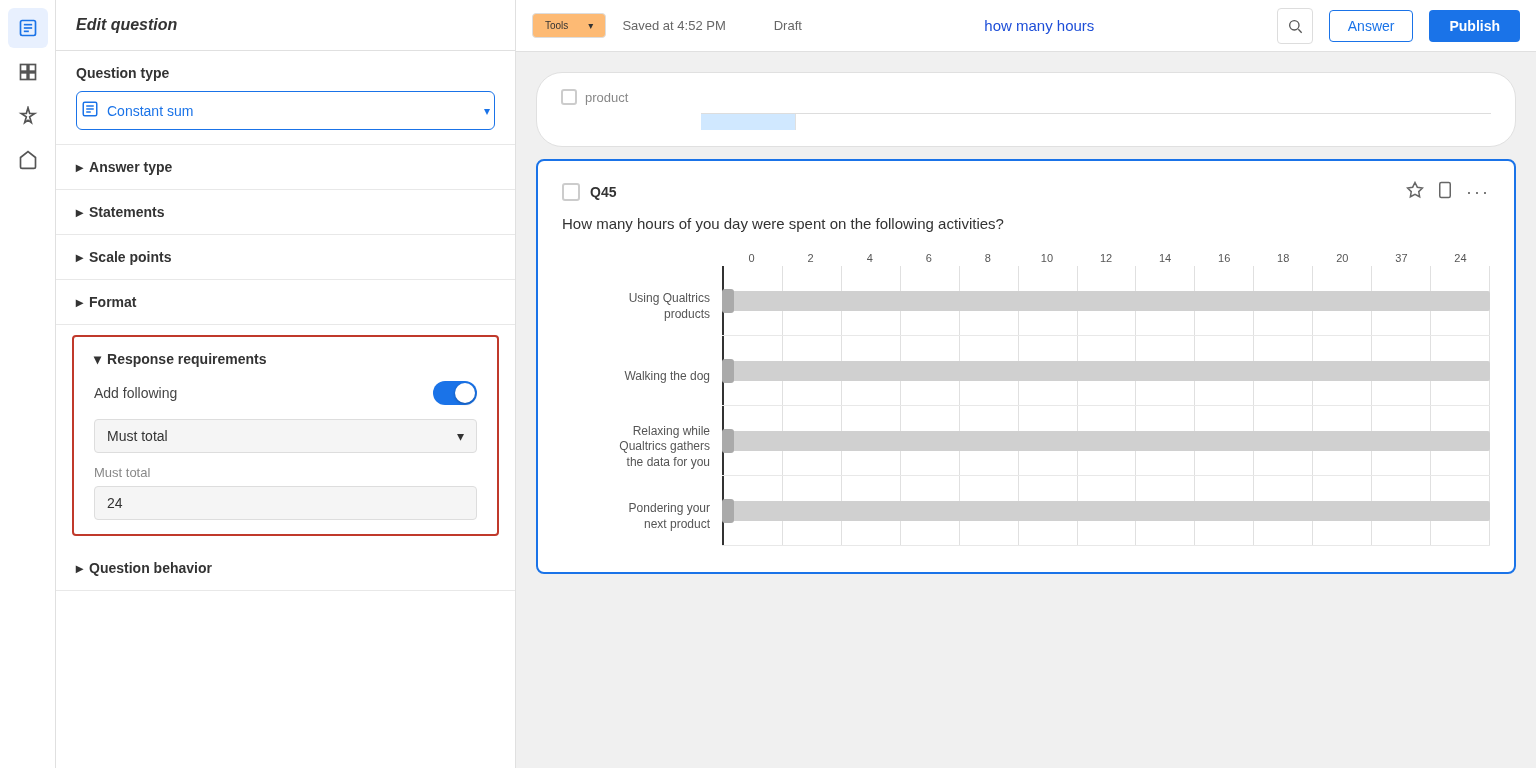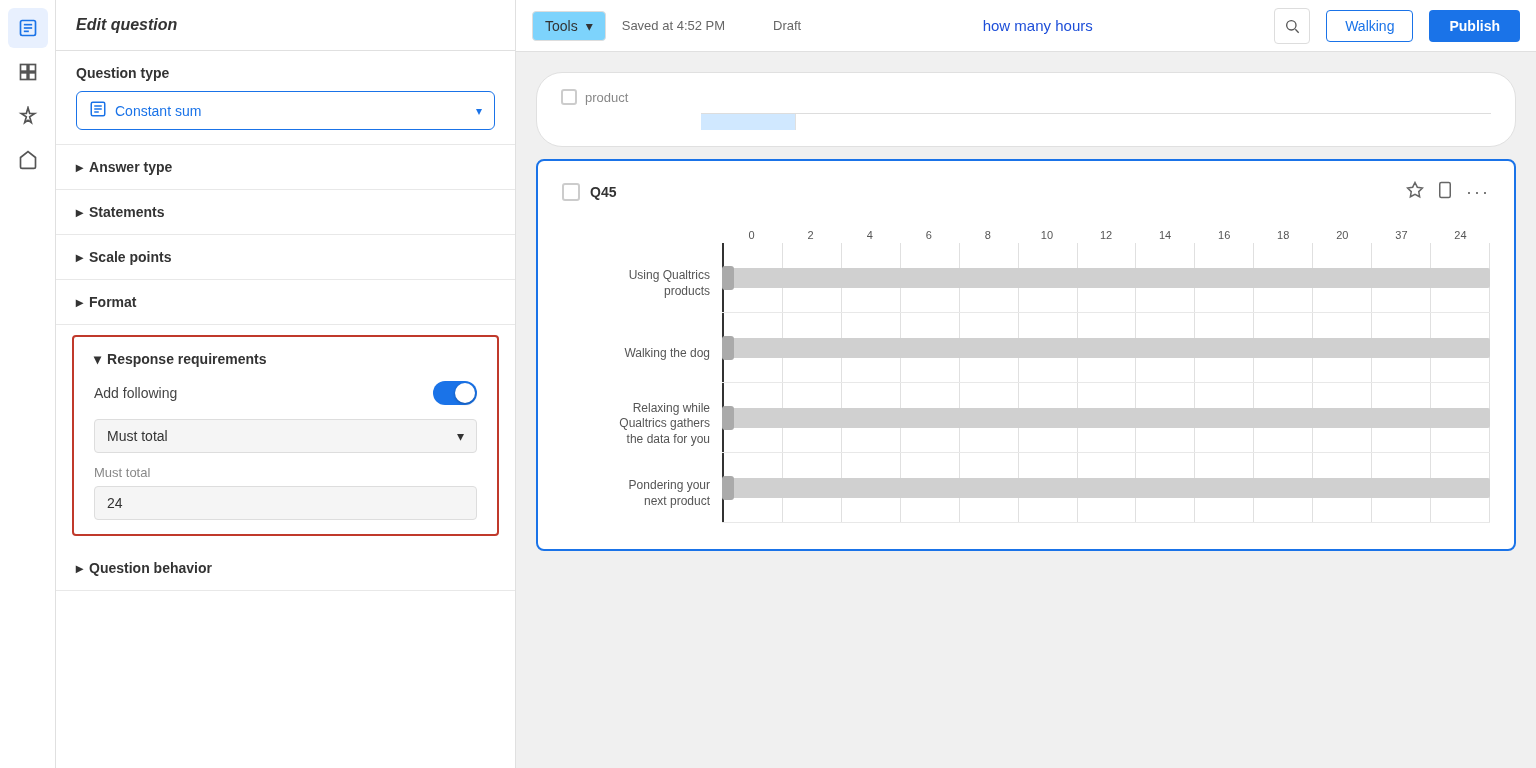--- a/index.html
+++ b/index.html
@@ -61,21 +61,21 @@
       cursor: pointer;
     }
 
     
     .question-type-dropdown {
       display: flex;
       align-items: center;
       gap: 8px;
       border: 1.5px solid #1a73e8;
       border-radius: 6px;
-      padding: 8px 12px;
+      padding: 8px 4px;
       margin-top: 10px;
       cursor: pointer;
       color: #1a73e8;
       font-weight: 500;
     }
     .question-type-dropdown .label {
       flex: 1;
     }
     .question-type-dropdown .chevron {
       font-size: 12px;
@@ -175,28 +175,28 @@
       border-bottom: 1px solid #e0e0e0;
       display: flex;
       align-items: center;
       padding: 0 16px;
       gap: 16px;
       flex-shrink: 0;
     }
     .tools-btn {
       display: flex;
       align-items: center;
-      gap: 8px;
+      gap: 20px;
       padding: 6px 12px;
       border: 1px solid #ddd;
       border-radius: 4px;
       cursor: pointer;
-      font-size: 14px;
-      color: #333;
-      background: #7dd3fc;
+      font-size: 10px;
+      color: #333;
+      background: #fdba74;
     }
     .saved-status {
       font-size: 13px;
       color: #666;
     }
     .draft-badge {
       font-size: 13px;
       color: #666;
       margin-left: 32px;
     }
@@ -253,21 +253,21 @@
       border-radius: 8px;
       border: 2px solid #1a73e8;
       padding: 20px 24px;
       margin-bottom: 16px;
       position: relative;
     }
     .card-top {
       display: flex;
       align-items: center;
       justify-content: space-between;
-      margin-bottom: 26px;
+      margin-bottom: 12px;
     }
     .card-checkbox {
       width: 18px;
       height: 18px;
       border: 2px solid #ccc;
       border-radius: 3px;
       cursor: pointer;
     }
     .card-id {
       font-size: 14px;
@@ -490,21 +490,21 @@
     <span class="spacer"></span>
     <span class="search-title">how many hours</span>
     <span class="spacer"></span>
     <div class="search-icon-btn">
       <svg width="16" height="16" viewBox="0 0 24 24" fill="none" stroke="#555" stroke-width="2">
         <circle cx="11" cy="11" r="7"></circle>
           <line x1="17" y1="17" x2="22" y2="22"></line>
       </svg>
     </div>
     <button class="preview-btn">
-      <span>Walking</span>
+      <span>Answer</span>
     </button>
     <button class="publish-btn">
       <span>Publish</span>
     </button>
   </div>
 
   <div class="canvas">
 
     <div class="stub-card" style="margin-bottom:12px;border-radius:26px;">
       <div style="display:flex;align-items:center;justify-content:space-between;margin-bottom:8px;">
@@ -535,20 +535,21 @@
           <span class="card-action-icon">
             <svg width="18" height="18" viewBox="0 0 24 24" fill="none" stroke="#666" stroke-width="2">
               <rect x="5" y="2" width="14" height="20" rx="2"></rect>
                 <line x1="12" y1="18" x2="12" y2="18" stroke-width="3"></line>
             </svg>
           </span>
           <span class="card-action-icon" style="font-size:18px;letter-spacing:2px;color:#666;">···</span>
         </div>
       </div>
 
+      <div class="question-text">How many hours of you day were spent on the following activities?</div>
 
       <div class="chart-container">
 
         <div class="chart-labels">
           <div style="height:20px;"></div>
           <div class="chart-label-item">Using Qualtrics<br>products</div>
           <div class="chart-label-item">Walking the dog</div>
           <div class="chart-label-item">Relaxing while<br>Qualtrics gathers<br>the data for you</div>
           <div class="chart-label-item">Pondering your<br>next product</div>
         </div>

